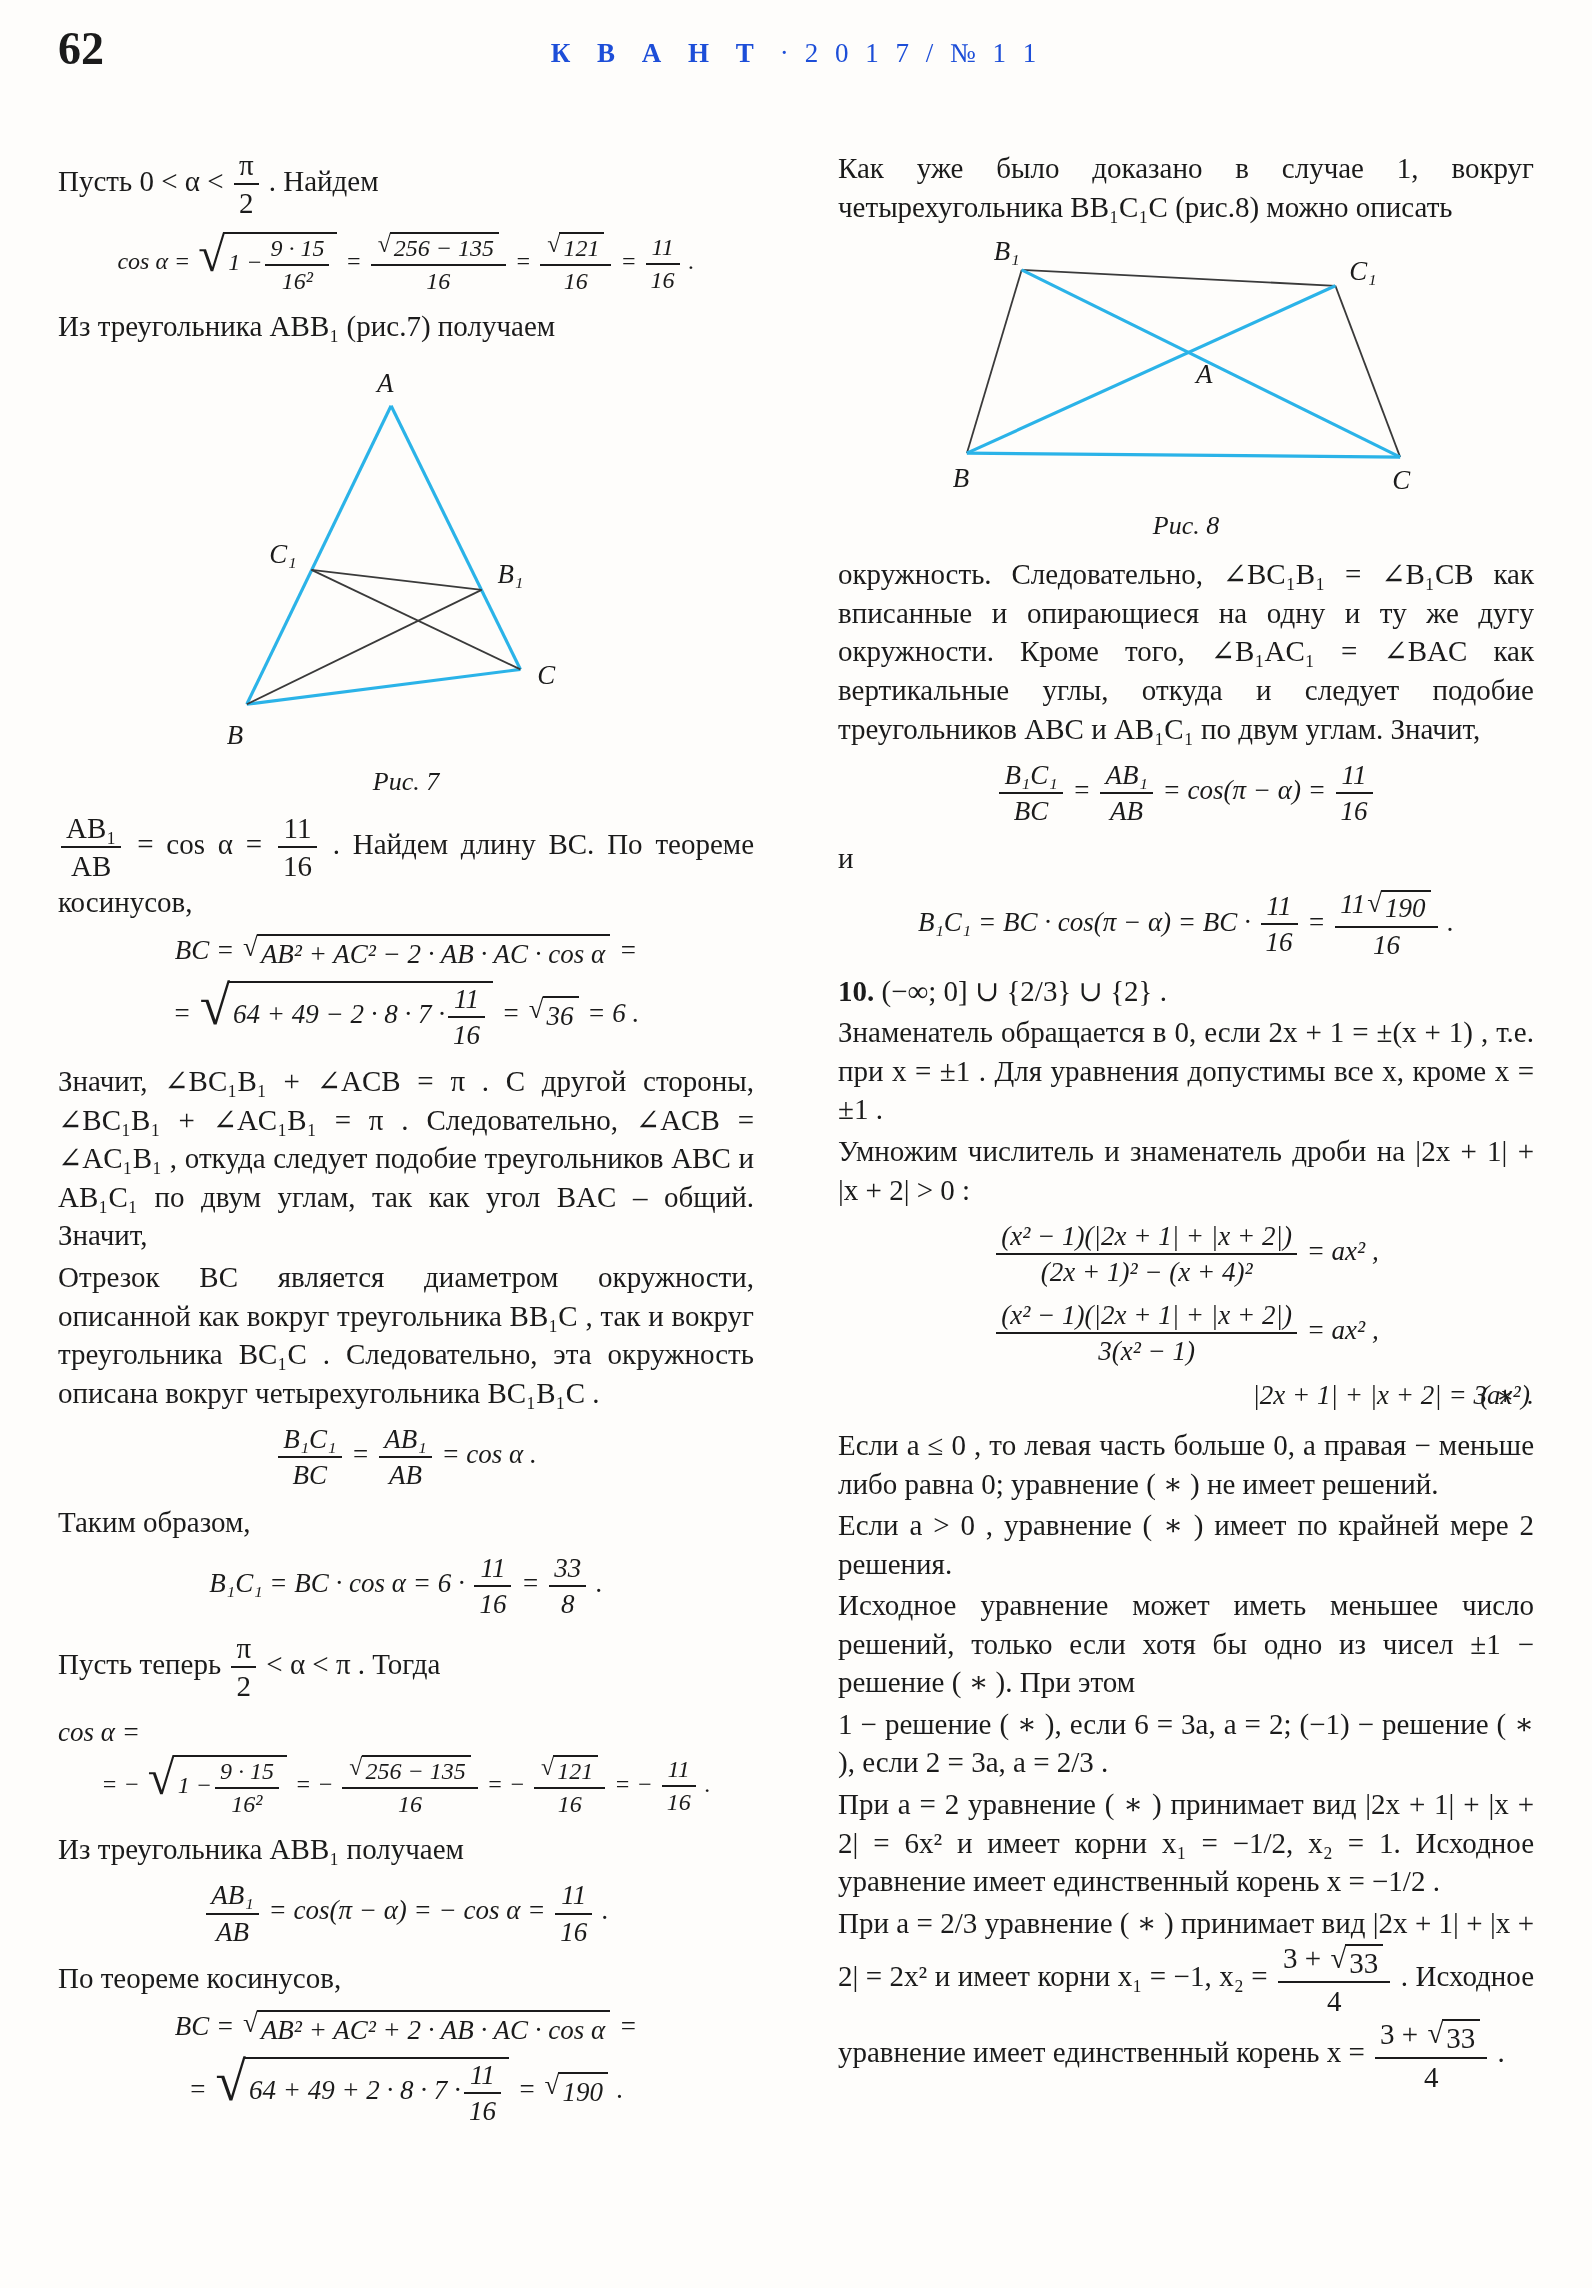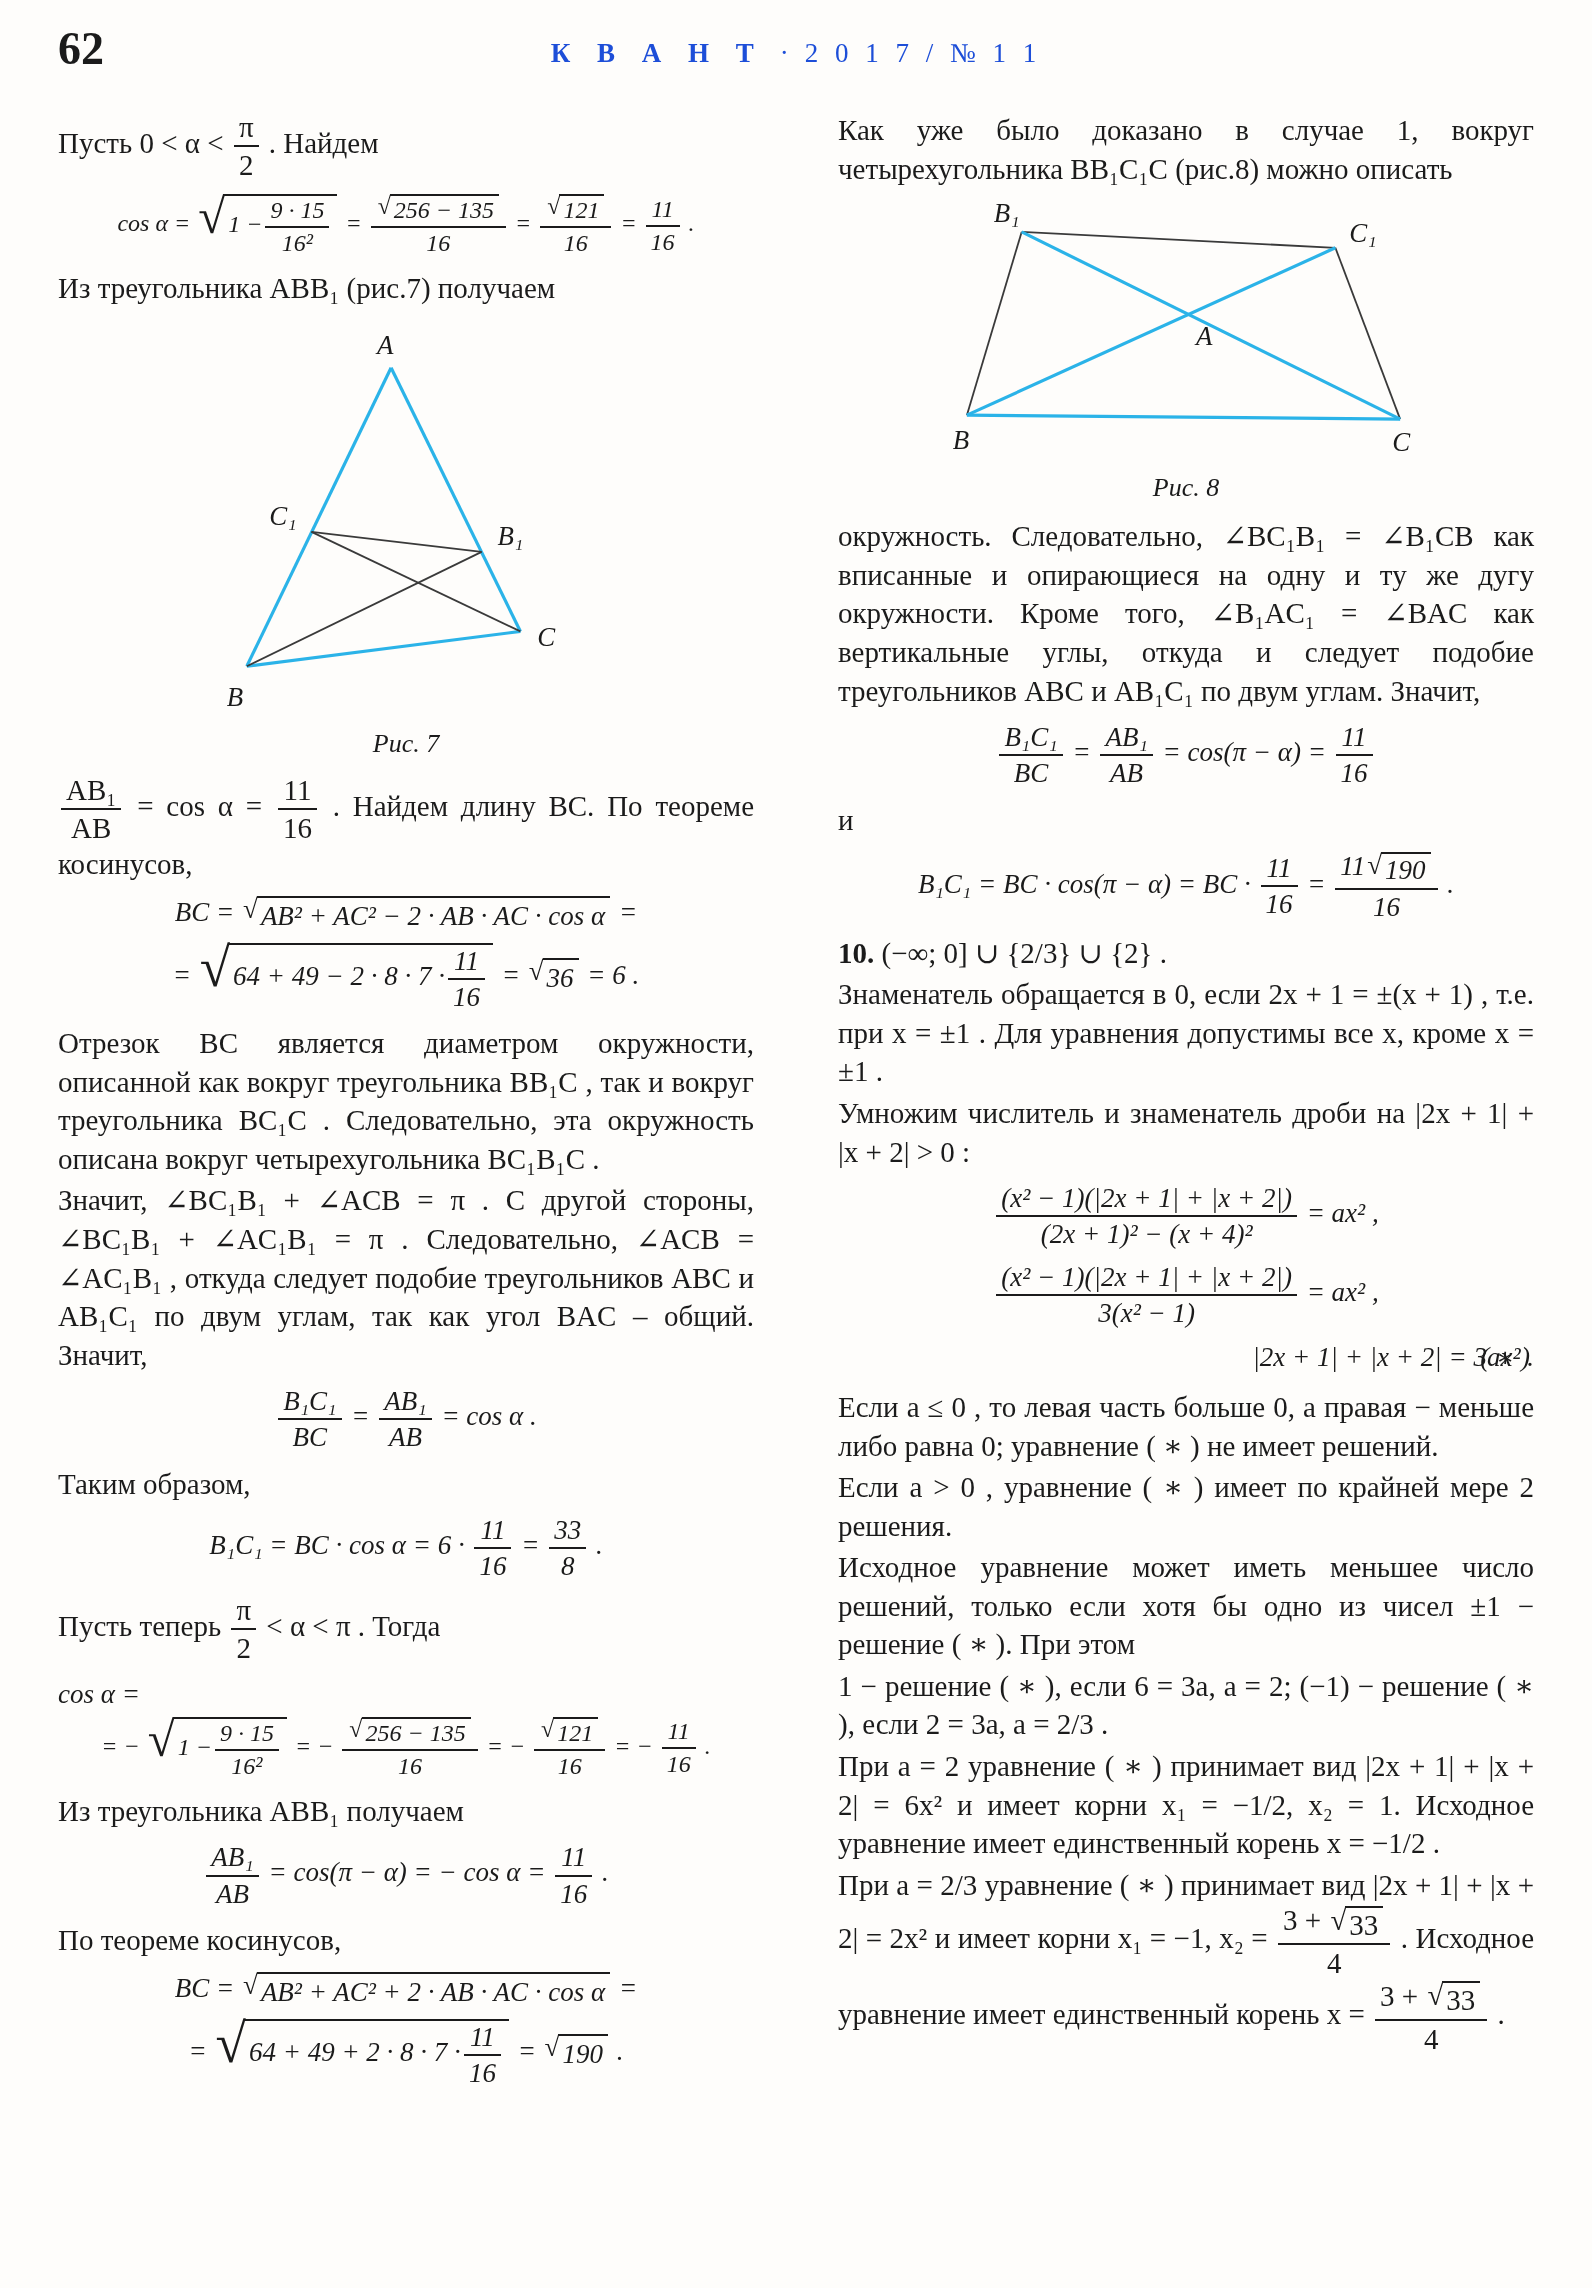--- a/index.html
+++ b/index.html
@@ -5,21 +5,21 @@
   html,body{margin:0;padding:0;background:#ffffff;}
   .page{width:1592px;height:2289px;overflow:hidden;background:#fefdfb;color:#1b1b1b;
         font-family:"Liberation Serif","DejaVu Serif",serif;padding:26px 58px 0 58px;box-sizing:border-box;position:relative;}
   .hdr{position:relative;height:64px;}
   .pn{font-size:46px;line-height:1;font-weight:bold;}
   .hc{position:absolute;top:12px;left:0;width:100%;text-align:center;font-size:27px;color:#1d4ed8;}
   .jt{font-weight:bold;letter-spacing:10px;}
   .jd{margin:0 16px;}
   .ji{letter-spacing:5px;}
   .cols{display:flex;gap:84px;margin-top:18px;}
-  .col{width:697px;font-size:29px;line-height:1.33;text-align:justify;}
+  .col{width:697px;font-size:29px;line-height:1.33;text-align:justify;margin-top:38px;}
   .para{margin:3px 0;}
   .formula{margin:12px 0;text-align:center;font-style:italic;font-size:27px;white-space:nowrap;}
   .fsmall{font-size:24px;}
   .fleft{text-align:left;}
   .frac{display:inline-block;vertical-align:middle;text-align:center;margin:0 3px;line-height:1.12;}
   .frac>.num{display:block;padding:0 5px 2px;}
   .frac>.den{display:block;border-top:2px solid #1b1b1b;padding:2px 5px 0;}
   .sqrt{display:inline-flex;align-items:flex-start;vertical-align:middle;margin:0 2px;white-space:nowrap;}
   .sqrt>.rad{line-height:1;margin-right:-1px;}
   .sqrt>.sbody{border-top:2px solid #1b1b1b;padding:1px 5px 0 4px;}
@@ -117,22 +117,22 @@
             </span>
         <span>=</span>
         <span class="sqrt">
               <span class="rad">√</span>
               <span class="sbody">36</span>
             </span>
         <span>= 6 .</span>
       </div>
     </div>
 
+    <p class="para">Значит, ∠BC₁B₁ + ∠ACB = π . С другой стороны, ∠BC₁B₁ + ∠AC₁B₁ = π . Следовательно, ∠ACB = ∠AC₁B₁ , откуда следует подобие треугольников ABC и AB₁C₁ по двум углам, так как угол BAC – общий. Значит,</p>
     <p class="para">Отрезок BC является диаметром окружности, описанной как вокруг треугольника BB₁C , так и вокруг треугольника BC₁C . Следовательно, эта окружность описана вокруг четырехугольника BC₁B₁C .</p>
-    <p class="para">Значит, ∠BC₁B₁ + ∠ACB = π . С другой стороны, ∠BC₁B₁ + ∠AC₁B₁ = π . Следовательно, ∠ACB = ∠AC₁B₁ , откуда следует подобие треугольников ABC и AB₁C₁ по двум углам, так как угол BAC – общий. Значит,</p>
 
     <div class="formula">
       <span class="frac"><span class="num">B₁C₁</span><span class="den">BC</span></span>
       <span>=</span>
       <span class="frac"><span class="num">AB₁</span><span class="den">AB</span></span>
       <span>= cos α .</span>
     </div>
 
     <p class="para">Таким образом,</p>
 

